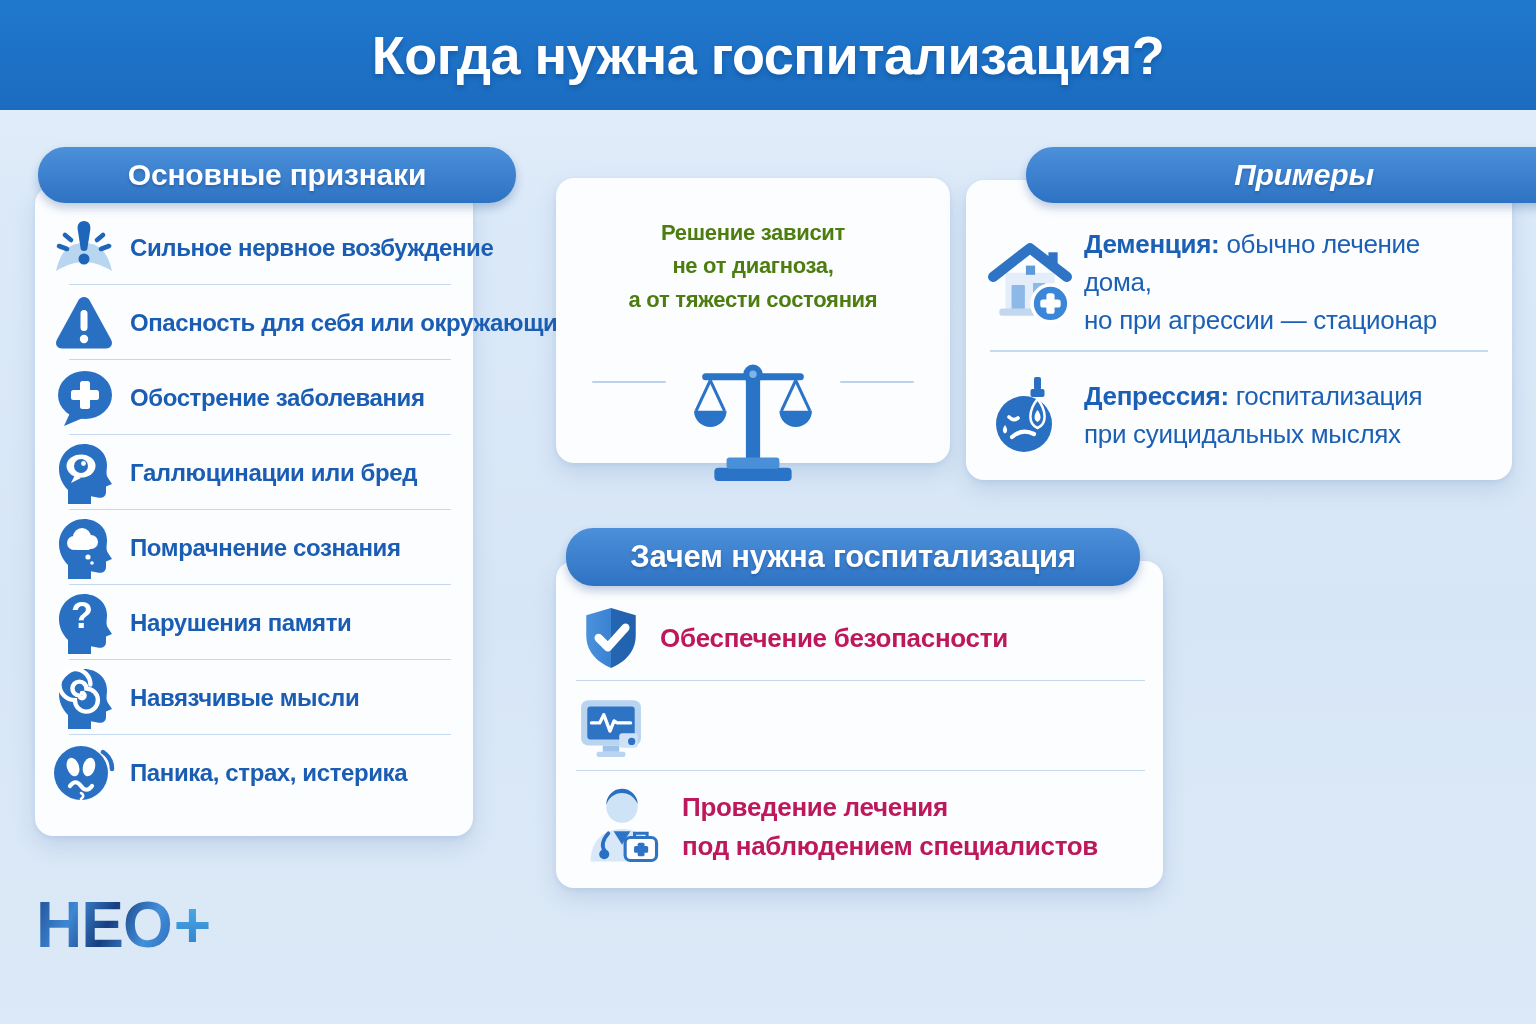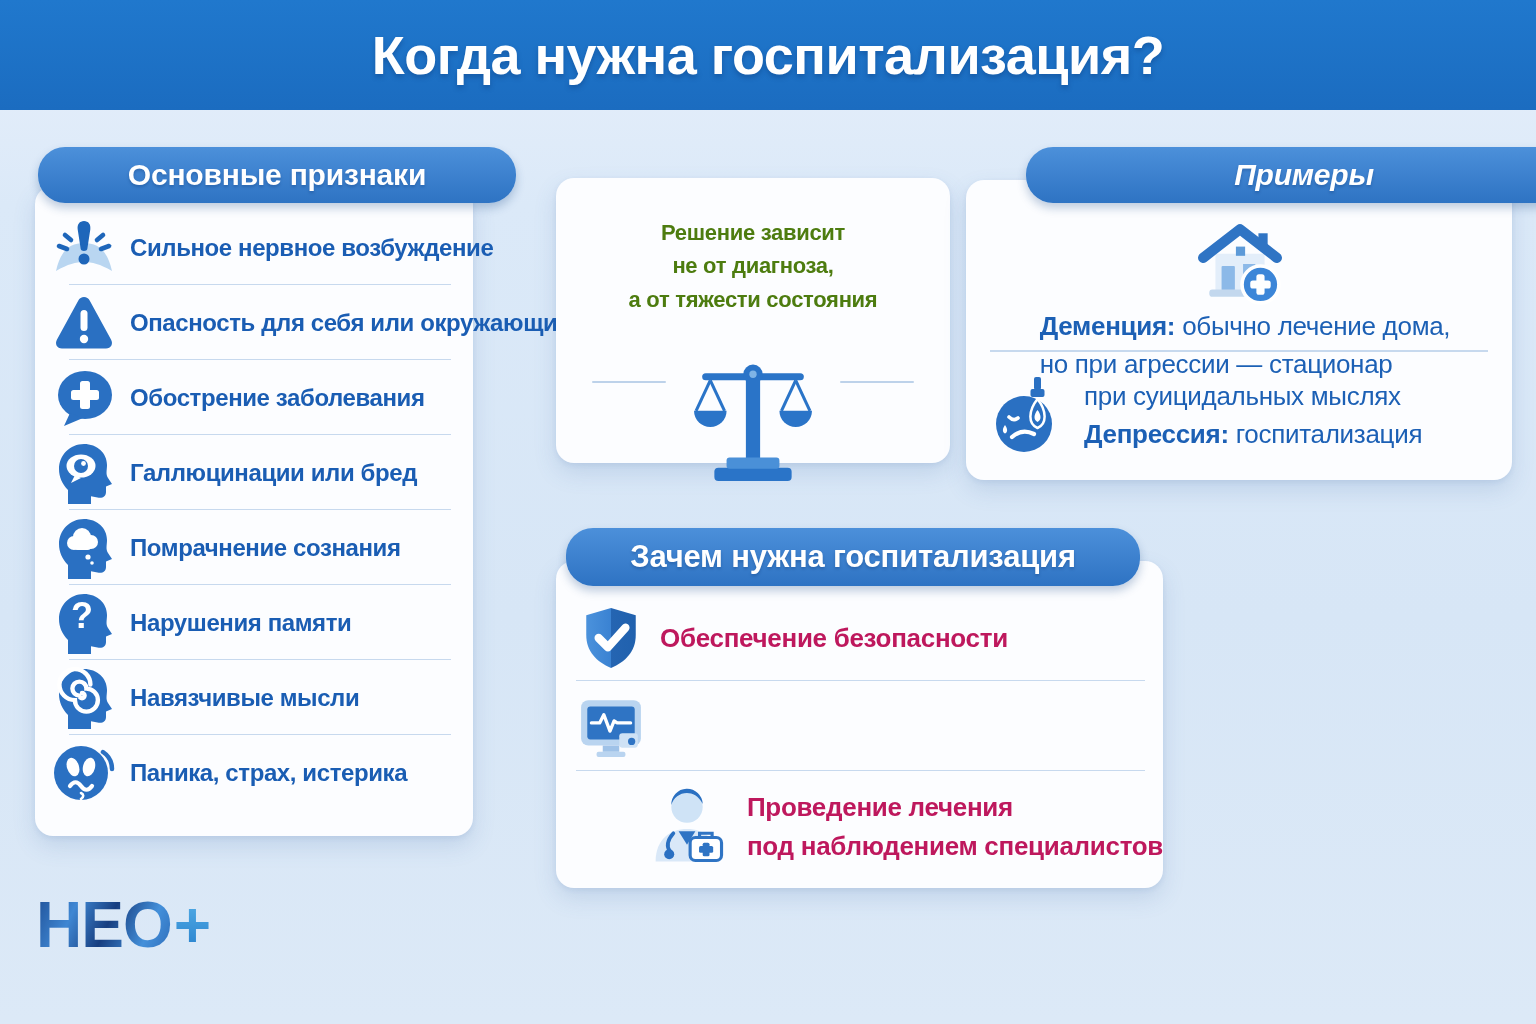--- a/index.html
+++ b/index.html
@@ -45,33 +45,33 @@
   .decision-card{left:556px;top:178px;width:394px;height:285px;}
   .decision-text{padding-top:38px;text-align:center;color:#4d7c0f;font-size:22px;font-weight:bold;line-height:1.52;letter-spacing:-0.3px;}
   .decision-line-left,.decision-line-right{position:absolute;top:203px;height:2px;background:#bdd2ea;border-radius:1px;}
   .decision-line-left{left:36px;width:74px;}
   .decision-line-right{right:36px;width:74px;}
   .scale-wrap{position:absolute;left:50%;top:182px;transform:translateX(-50%);z-index:4;}
   
   .examples-card{left:966px;top:180px;width:546px;height:300px;}
   .examples-pill{left:1026px;top:147px;width:556px;height:56px;font-style:italic;}
   .ex-row{position:absolute;left:0;right:0;display:flex;align-items:center;padding:0 18px 0 20px;}
-  .ex-row1{top:40px;height:126px;flex-direction:column;}
+  .ex-row1{top:40px;height:126px;}
   .ex-row2{top:178px;height:116px;}
   .ex-divider{position:absolute;left:24px;right:24px;top:170px;height:1.5px;background:#c7d9ee;}
   .ex-icon{flex:0 0 88px;width:88px;display:flex;align-items:center;justify-content:center;}
   .ex-text{margin-left:10px;color:#1c60b5;font-size:26px;font-weight:500;line-height:1.45;letter-spacing:-0.3px;}
   .ex-term{font-weight:bold;margin-right:7px;}
   
   .purpose-card{left:556px;top:561px;width:607px;height:327px;padding-top:34px;box-sizing:border-box;}
   .purpose-pill{left:566px;top:528px;width:574px;height:58px;font-size:31px;}
   .purpose-row{display:flex;align-items:center;padding-left:20px;position:relative;}
   .purpose-row1{height:86px;}
   .purpose-row2{height:90px;}
-  .purpose-row3{height:112px;justify-content:flex-end;}
+  .purpose-row3{height:112px;}
   .purpose-row:not(:last-child)::after{
     content:"";position:absolute;left:20px;right:18px;bottom:0;height:1.5px;background:#c7d9ee;
   }
   .purpose-icon{width:70px;flex:0 0 70px;display:flex;align-items:center;justify-content:center;}
   .purpose-icon-big{width:92px;flex:0 0 92px;}
   .purpose-label{margin-left:14px;color:#be185d;font-size:26px;font-weight:bold;letter-spacing:-0.3px;line-height:1.5;}
   .purpose-label div:empty{display:none;}
   
   .logo{position:absolute;left:36px;top:893px;font-size:64px;font-weight:bold;letter-spacing:-1px;line-height:1;}
   .logo-neo{
@@ -266,22 +266,22 @@
         <rect x="44" y="2" width="7" height="13" rx="2" fill="#2a70c2"></rect>
         <rect x="40.5" y="14" width="14" height="8" rx="2" fill="#2a70c2"></rect>
         <path d="M47.5 24 C38 36 38 49 47.5 53 C57 49 57 36 47.5 24 Z" fill="#2a70c2" stroke="#fff" stroke-width="2.5"></path>
         <path d="M47.5 35 C43.5 40 43.5 45 47.5 47 C51.5 45 51.5 40 47.5 35 Z" fill="#fff"></path>
         <path d="M19 42 q4.5 4.5 9 1" fill="none" stroke="#fff" stroke-width="3.6" stroke-linecap="round"></path>
         <path d="M15 50 c-2.8 4 -2.8 7 0 8.6 c2.8 -1.6 2.8 -4.6 0 -8.6 Z" fill="#fff"></path>
         <path d="M22 62 q10 -9 22 -3" fill="none" stroke="#fff" stroke-width="4.2" stroke-linecap="round"></path>
       </svg>
     </span>
     <div class="ex-text">
+      <div><span class="ex-term">Депрессия:</span><span>госпитализация</span></div>
       <div>при суицидальных мыслях</div>
-      <div><span class="ex-term">Депрессия:</span><span>госпитализация</span></div>
     </div>
   </div>
 </div>
 
 <div class="pill purpose-pill">
   <span>Зачем нужна госпитализация</span>
 </div>
 <div class="card purpose-card">
 
   <div class="purpose-row purpose-row1">

